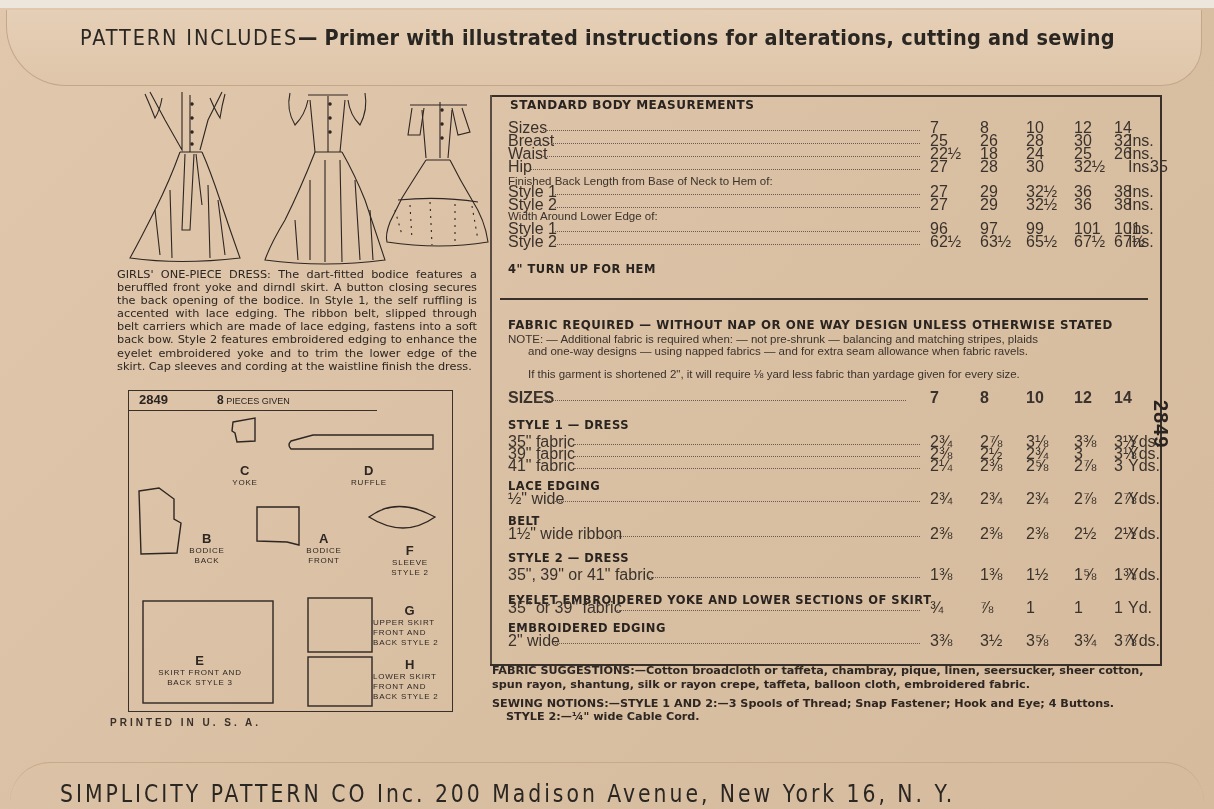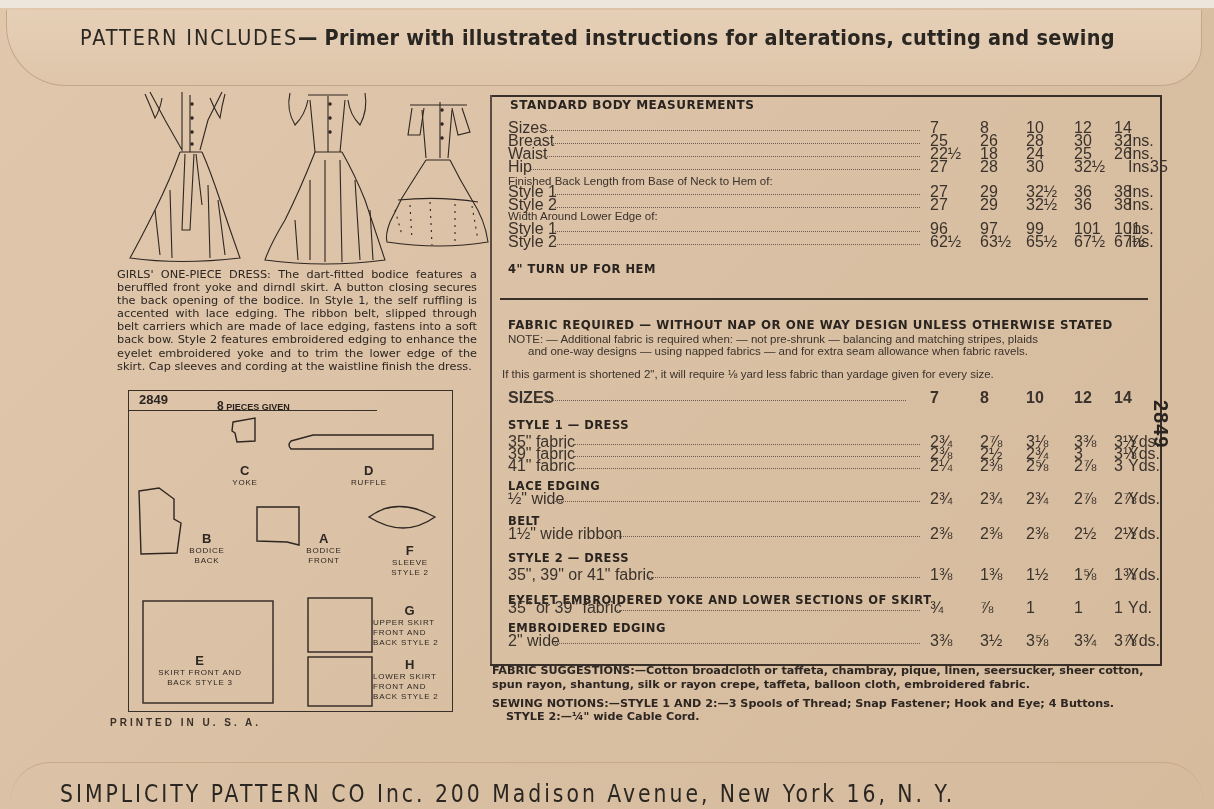--- a/index.html
+++ b/index.html
@@ -35,21 +35,21 @@
     font-size: 11.3px; line-height: 13.1px; font-weight: normal; color: #2c2622; text-align: justify;
   }
   .pieces-box {
     position: absolute; left: 128px; top: 390px; width: 325px; height: 322px;
     border: 1.5px solid #3a302a;
   }
   .pieces-head {
     position: absolute; left: 0; top: 0; width: 248px; height: 20px; border-bottom: 1.5px solid #3a302a;
   }
   .pieces-num { position: absolute; left: 10px; top: 1px; font-weight: bold; font-size: 13px; }
-  .pieces-given { position: absolute; left: 88px; top: 8px; font-size: 9px; font-weight: bold; }
+  .pieces-given { position: absolute; left: 88px; top: 2px; font-size: 9px; font-weight: normal; }
   .pieces-given b { font-size: 12px; }
   .piece-label { position: absolute; font-size: 8px; line-height: 10px; text-align: center; letter-spacing: 0.8px; color: #2d2622; }
   .piece-letter { display: block; font-size: 13px; font-weight: bold; line-height: 15px; }
   .printed { position: absolute; left: 110px; top: 717px; font-size: 10px; font-weight: bold; letter-spacing: 3px; color: #3a302a; }
   .right-box {
     position: absolute; left: 490px; top: 95px; width: 672px; height: 570px;
     border-top: 2px solid #3a302a; border-right: 2px solid #3a302a;
   }
   .left-rule { position: absolute; left: 490px; top: 95px; width: 2px; height: 570px; background: #5a4c42; }
   .bottom-rule { position: absolute; left: 490px; top: 664px; width: 672px; height: 2px; background: #3a302a; }
@@ -229,21 +229,21 @@
 
 <div class="note" style="top:175px">Finished Back Length from Base of Neck to Hem of:</div>
 <div class="note" style="top:210px">Width Around Lower Edge of:</div>
 <div class="sub-head" style="top:262px">4" TURN UP FOR HEM</div>
 
 <div class="divider"></div>
 
 <div class="sec-title" style="left:508px;top:318px;font-size:11.8px">FABRIC REQUIRED — WITHOUT NAP OR ONE WAY DESIGN UNLESS OTHERWISE STATED</div>
 <div class="note" style="top:333px">NOTE: — Additional fabric is required when: — not pre-shrunk — balancing and matching stripes, plaids</div>
 <div class="note" style="top:345px;left:528px">and one-way designs — using napped fabrics — and for extra seam allowance when fabric ravels.</div>
-<div class="note" style="top:368px;left:502px">If this garment is shortened 2", it will require ⅛ yard less fabric than yardage given for every size.</div>
+<div class="note" style="top:368px;left:528px">If this garment is shortened 2", it will require ⅛ yard less fabric than yardage given for every size.</div>
 
 <div class="sub-head" style="top:418px">STYLE 1 — DRESS</div>
 <div class="sub-head" style="top:479px">LACE EDGING</div>
 <div class="sub-head" style="top:514px">BELT</div>
 <div class="sub-head" style="top:551px">STYLE 2 — DRESS</div>
 <div class="sub-head" style="top:593px">EYELET EMBROIDERED YOKE AND LOWER SECTIONS OF SKIRT</div>
 <div class="sub-head" style="top:621px">EMBROIDERED EDGING</div>
 
 <div id="fabric-rows">
     <div class="row" style="top: 392px; font-weight: bold;">

